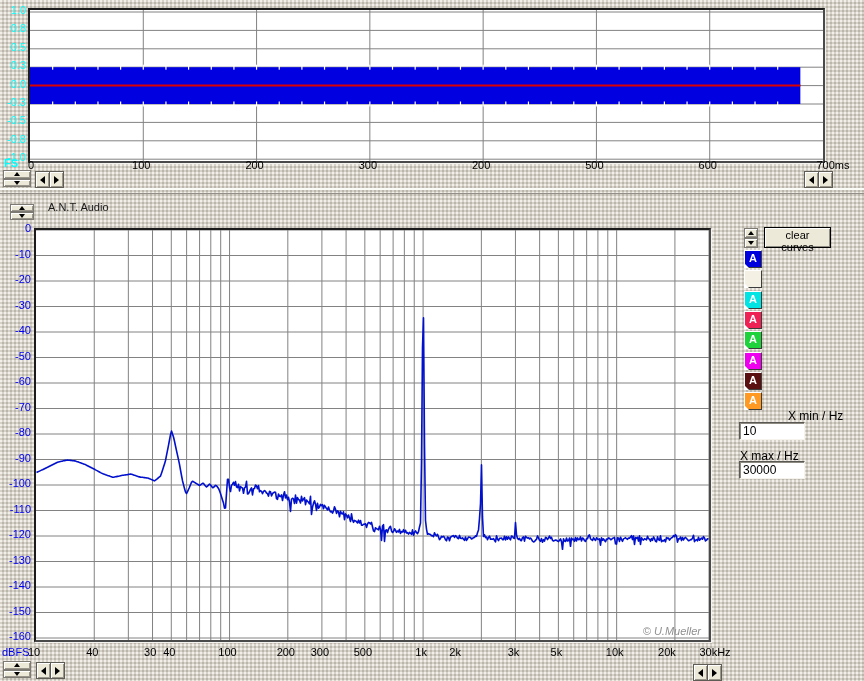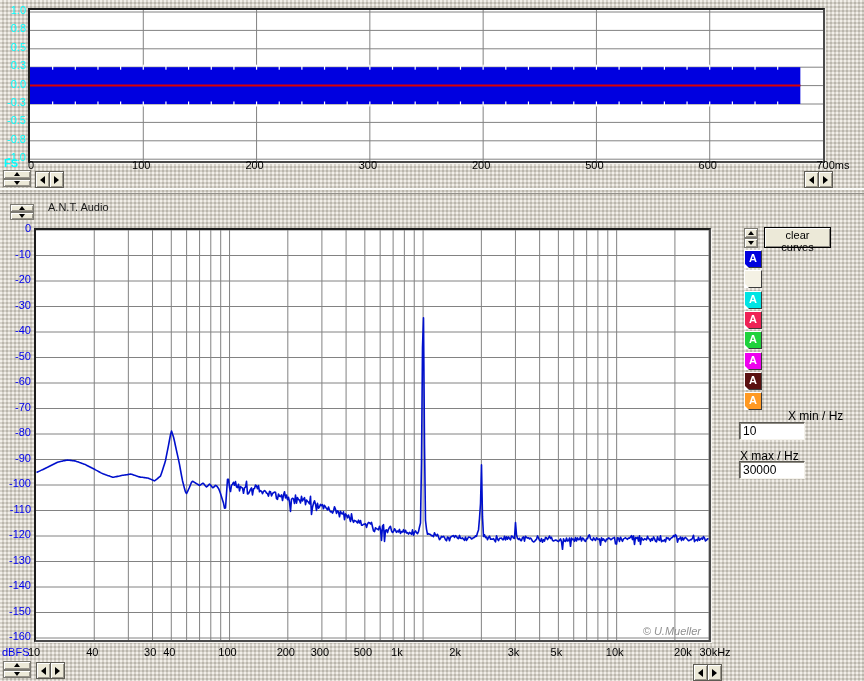--- a/index.html
+++ b/index.html
@@ -298,26 +298,26 @@
   <div class="ticklabel blue" style="left:2px;top:647px;font-weight:normal;">dBFS</div>
   <div id="spec-xlabels">
       <div class="ticklabel black" style="left: 4px; width: 60px; text-align: center; top: 647px;">10</div>
       <div class="ticklabel black" style="left: 62.2646px; width: 60px; text-align: center; top: 647px;">40</div>
       <div class="ticklabel black" style="left: 96.3473px; width: 60px; text-align: right; top: 647px;">30</div>
       <div class="ticklabel black" style="left: 139.286px; width: 60px; text-align: center; top: 647px;">40</div>
       <div class="ticklabel black" style="left: 197.551px; width: 60px; text-align: center; top: 647px;">100</div>
       <div class="ticklabel black" style="left: 255.816px; width: 60px; text-align: center; top: 647px;">200</div>
       <div class="ticklabel black" style="left: 289.898px; width: 60px; text-align: center; top: 647px;">300</div>
       <div class="ticklabel black" style="left: 332.837px; width: 60px; text-align: center; top: 647px;">500</div>
-      <div class="ticklabel black" style="left: 391.102px; width: 60px; top: 647px;">1k</div>
+      <div class="ticklabel black" style="left: 391.102px; width: 60px; text-align: center; top: 647px;">1k</div>
       <div class="ticklabel black" style="left: 449.366px; width: 76px; text-align: left; top: 647px;">2k</div>
       <div class="ticklabel black" style="left: 483.449px; width: 60px; text-align: center; top: 647px;">3k</div>
       <div class="ticklabel black" style="left: 526.388px; width: 60px; text-align: center; top: 647px;">5k</div>
       <div class="ticklabel black" style="left: 584.653px; width: 60px; text-align: center; top: 647px;">10k</div>
-      <div class="ticklabel black" style="left: 642.917px; width: 80px; text-align: center; top: 647px;">20k</div>
+      <div class="ticklabel black" style="left: 642.917px; width: 48px; text-align: center; top: 647px;">20k</div>
       <div class="ticklabel black" style="left: 685px; width: 60px; text-align: center; top: 647px;">30kHz</div>
     </div>
 
   <div class="spinner" style="left:744px;top:228px;width:14px;height:20px;">
     <div class="spin-half">
         <div class="tri-up"></div>
       </div>
     <div class="spin-half">
         <div class="tri-dn"></div>
       </div>

